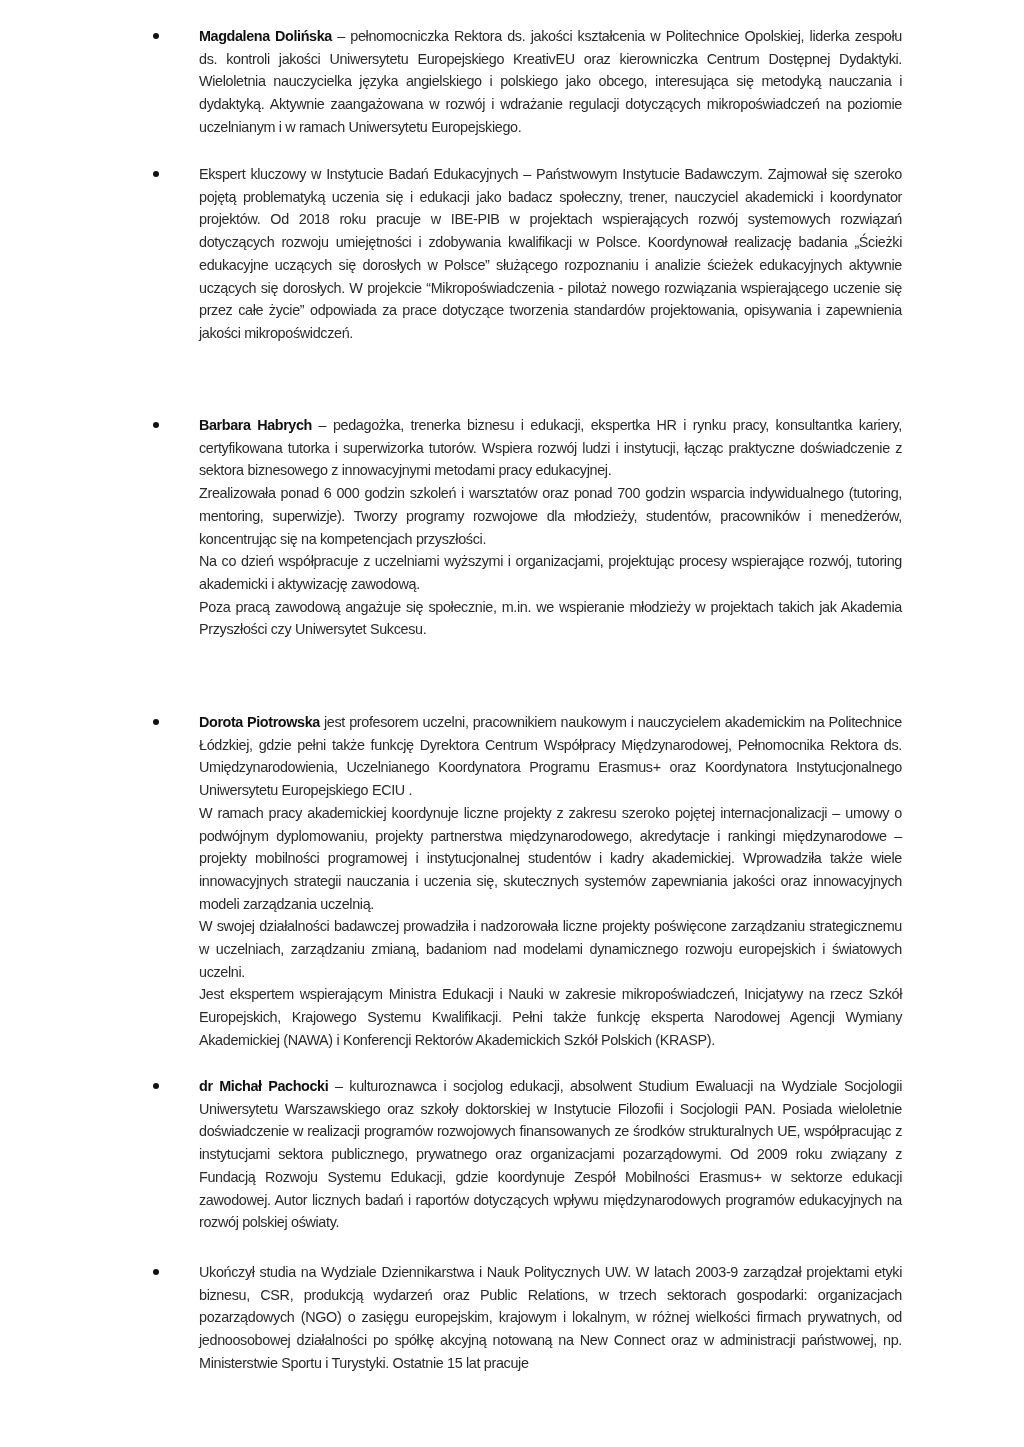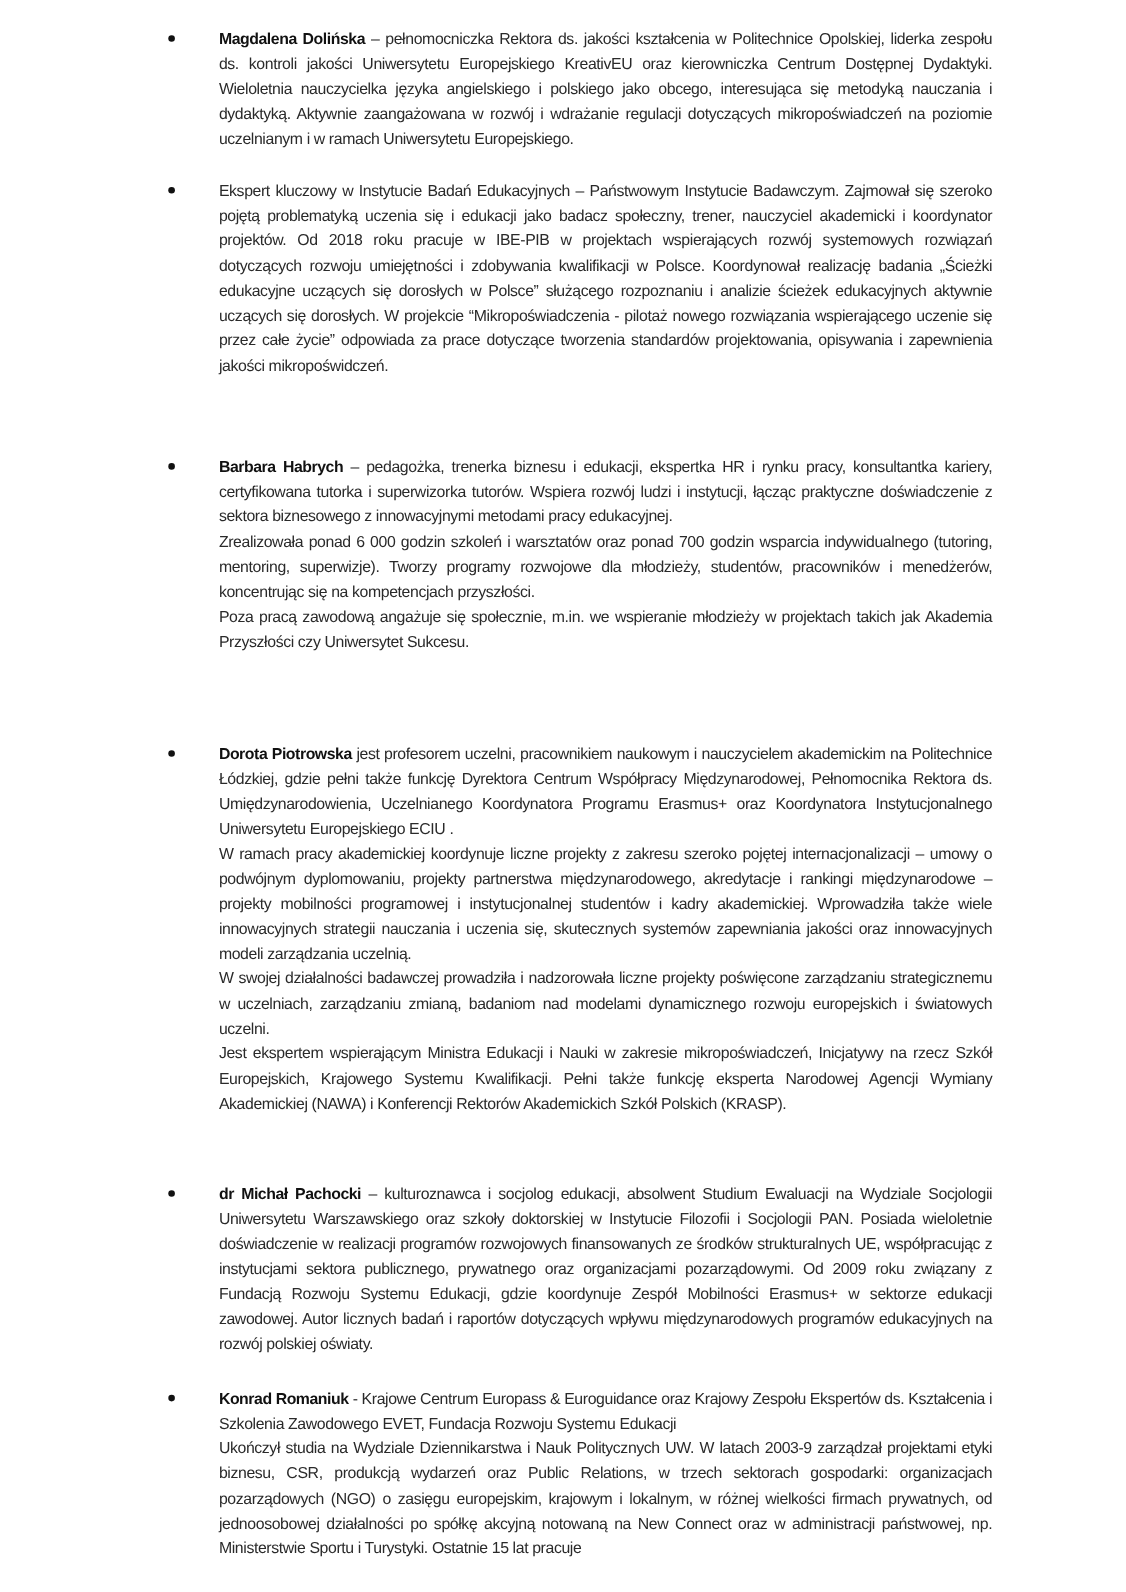--- a/index.html
+++ b/index.html
@@ -46,42 +46,42 @@
     <div class="body">
       <p>Ekspert kluczowy w Instytucie Badań Edukacyjnych – Państwowym Instytucie Badawczym. Zajmował się szeroko pojętą problematyką uczenia się i edukacji jako badacz społeczny, trener, nauczyciel akademicki i koordynator projektów. Od 2018 roku pracuje w IBE-PIB w projektach wspierających rozwój systemowych rozwiązań dotyczących rozwoju umiejętności i zdobywania kwalifikacji w Polsce. Koordynował realizację badania „Ścieżki edukacyjne uczących się dorosłych w Polsce” służącego rozpoznaniu i analizie ścieżek edukacyjnych aktywnie uczących się dorosłych. W projekcie “Mikropoświadczenia - pilotaż nowego rozwiązania wspierającego uczenie się przez całe życie” odpowiada za prace dotyczące tworzenia standardów projektowania, opisywania i zapewnienia jakości mikropoświdczeń.</p>
     </div>
   </div>
 
   <div class="entry" style="top:414px">
     <span class="bullet"></span>
     <div class="body">
       <p><span class="name">Barbara Habrych</span><span> – pedagożka, trenerka biznesu i edukacji, ekspertka HR i rynku pracy, konsultantka kariery, certyfikowana tutorka i superwizorka tutorów. Wspiera rozwój ludzi i instytucji, łącząc praktyczne doświadczenie z sektora biznesowego z innowacyjnymi metodami pracy edukacyjnej.</span></p>
       <p>Zrealizowała ponad 6 000 godzin szkoleń i warsztatów oraz ponad 700 godzin wsparcia indywidualnego (tutoring, mentoring, superwizje). Tworzy programy rozwojowe dla młodzieży, studentów, pracowników i menedżerów, koncentrując się na kompetencjach przyszłości.</p>
+      <p>Na co dzień współpracuje z uczelniami wyższymi i organizacjami, projektując procesy wspierające rozwój, tutoring akademicki i aktywizację zawodową.</p>
       <p>Poza pracą zawodową angażuje się społecznie, m.in. we wspieranie młodzieży w projektach takich jak Akademia Przyszłości czy Uniwersytet Sukcesu.</p>
     </div>
   </div>
 
-  <div class="entry" style="top:675px">
+  <div class="entry" style="top:711px">
     <span class="bullet"></span>
     <div class="body">
       <p><span class="name">Dorota Piotrowska</span><span> jest profesorem uczelni, pracownikiem naukowym i nauczycielem akademickim na Politechnice Łódzkiej, gdzie pełni także funkcję Dyrektora Centrum Współpracy Międzynarodowej, Pełnomocnika Rektora ds. Umiędzynarodowienia, Uczelnianego Koordynatora Programu Erasmus+ oraz Koordynatora Instytucjonalnego Uniwersytetu Europejskiego ECIU .</span></p>
       <p>W ramach pracy akademickiej koordynuje liczne projekty z zakresu szeroko pojętej internacjonalizacji – umowy o podwójnym dyplomowaniu, projekty partnerstwa międzynarodowego, akredytacje i rankingi międzynarodowe – projekty mobilności programowej i instytucjonalnej studentów i kadry akademickiej. Wprowadziła także wiele innowacyjnych strategii nauczania i uczenia się, skutecznych systemów zapewniania jakości oraz innowacyjnych modeli zarządzania uczelnią.</p>
       <p>W swojej działalności badawczej prowadziła i nadzorowała liczne projekty poświęcone zarządzaniu strategicznemu w uczelniach, zarządzaniu zmianą, badaniom nad modelami dynamicznego rozwoju europejskich i światowych uczelni.</p>
       <p>Jest ekspertem wspierającym Ministra Edukacji i Nauki w zakresie mikropoświadczeń, Inicjatywy na rzecz Szkół Europejskich, Krajowego Systemu Kwalifikacji. Pełni także funkcję eksperta Narodowej Agencji Wymiany Akademickiej (NAWA) i Konferencji Rektorów Akademickich Szkół Polskich (KRASP).</p>
     </div>
   </div>
 
   <div class="entry" style="top:1075px">
     <span class="bullet"></span>
     <div class="body">
       <p><span class="name">dr Michał Pachocki</span><span> – kulturoznawca i socjolog edukacji, absolwent Studium Ewaluacji na Wydziale Socjologii Uniwersytetu Warszawskiego oraz szkoły doktorskiej w Instytucie Filozofii i Socjologii PAN. Posiada wieloletnie doświadczenie w realizacji programów rozwojowych finansowanych ze środków strukturalnych UE, współpracując z instytucjami sektora publicznego, prywatnego oraz organizacjami pozarządowymi. Od 2009 roku związany z Fundacją Rozwoju Systemu Edukacji, gdzie koordynuje Zespół Mobilności Erasmus+ w sektorze edukacji zawodowej. Autor licznych badań i raportów dotyczących wpływu międzynarodowych programów edukacyjnych na rozwój polskiej oświaty.</span></p>
     </div>
   </div>
 
   <div class="entry" style="top:1261px">
     <span class="bullet"></span>
     <div class="body">
-      <p><span class="name">Konrad Romaniuk</span><span> - Krajowe Centrum Europass &amp; Euroguidance oraz Krajowy Zespołu Ekspertów ds. Kształcenia i Szkolenia Zawodowego EVET, Fundacja Rozwoju Systemu Edukacji</span></p>
       <p>Ukończył studia na Wydziale Dziennikarstwa i Nauk Politycznych UW. W latach 2003-9 zarządzał projektami etyki biznesu, CSR, produkcją wydarzeń oraz Public Relations, w trzech sektorach gospodarki: organizacjach pozarządowych (NGO) o zasięgu europejskim, krajowym i lokalnym, w różnej wielkości firmach prywatnych, od jednoosobowej działalności po spółkę akcyjną notowaną na New Connect oraz w administracji państwowej, np. Ministerstwie Sportu i Turystyki. Ostatnie 15 lat pracuje</p>
     </div>
   </div>
 
 </div>
 
 </body></html>

